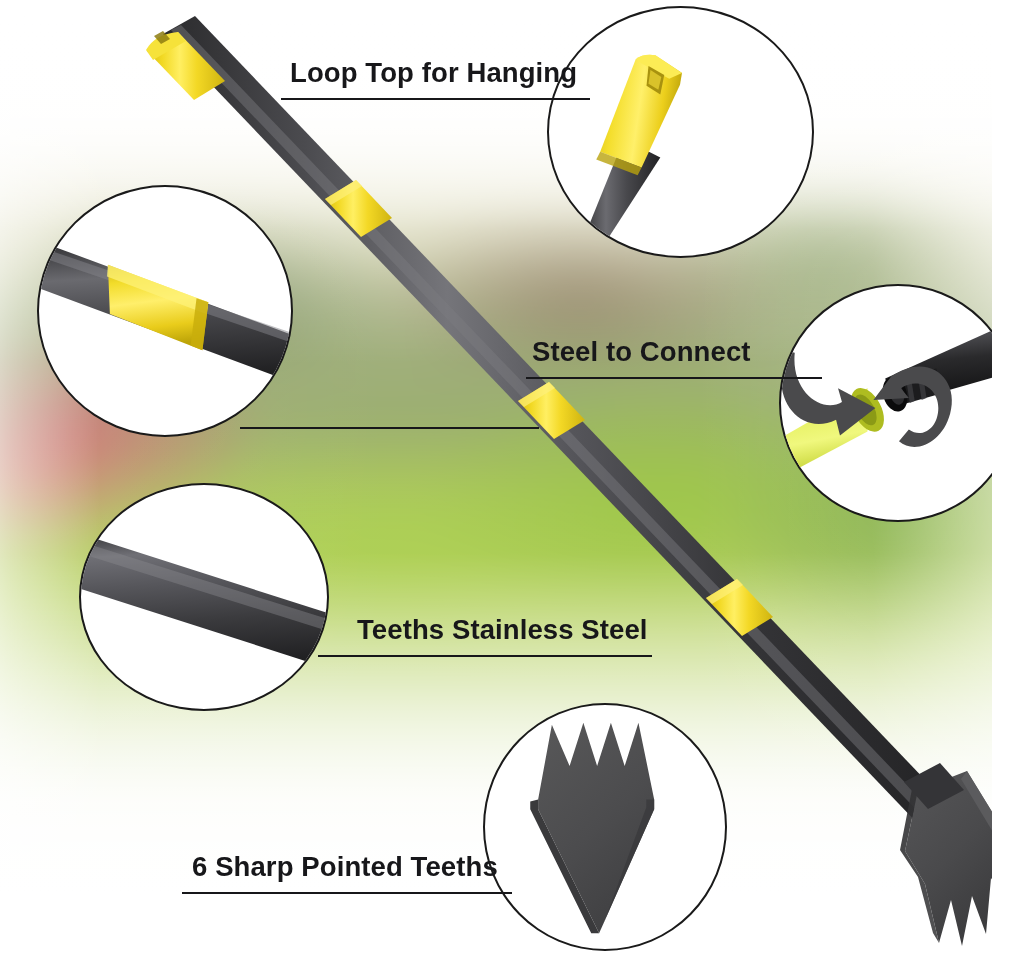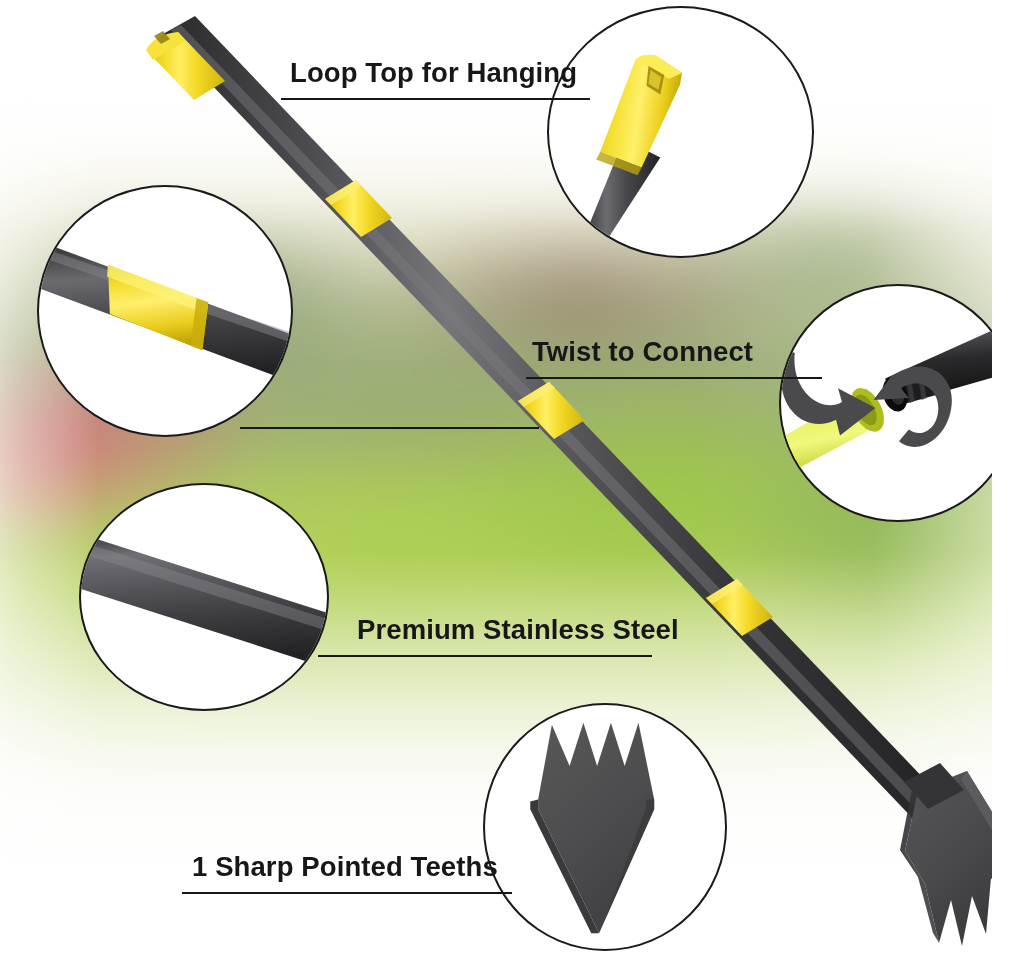--- a/index.html
+++ b/index.html
@@ -412,22 +412,22 @@
         </g>
       </svg>
     </div>
   </div>
 
   <div class="label" id="label-loop-top">Loop Top for Hanging</div>
   <div class="leader" id="leader-loop-top"></div>
 
   <div class="leader" id="leader-handle"></div>
 
-  <div class="label" id="label-twist">Twist to Connect</div>
+  <div class="label" id="label-twist">Steel to Connect</div>
   <div class="leader" id="leader-twist"></div>
 
-  <div class="label" id="label-steel">Premium Stainless Steel</div>
+  <div class="label" id="label-steel">Teeths Stainless Steel</div>
   <div class="leader" id="leader-steel"></div>
 
-  <div class="label" id="label-teeth">1 Sharp Pointed Teeths</div>
+  <div class="label" id="label-teeth">6 Sharp Pointed Teeths</div>
   <div class="leader" id="leader-teeth"></div>
 
 </div>
 
 </body></html>

